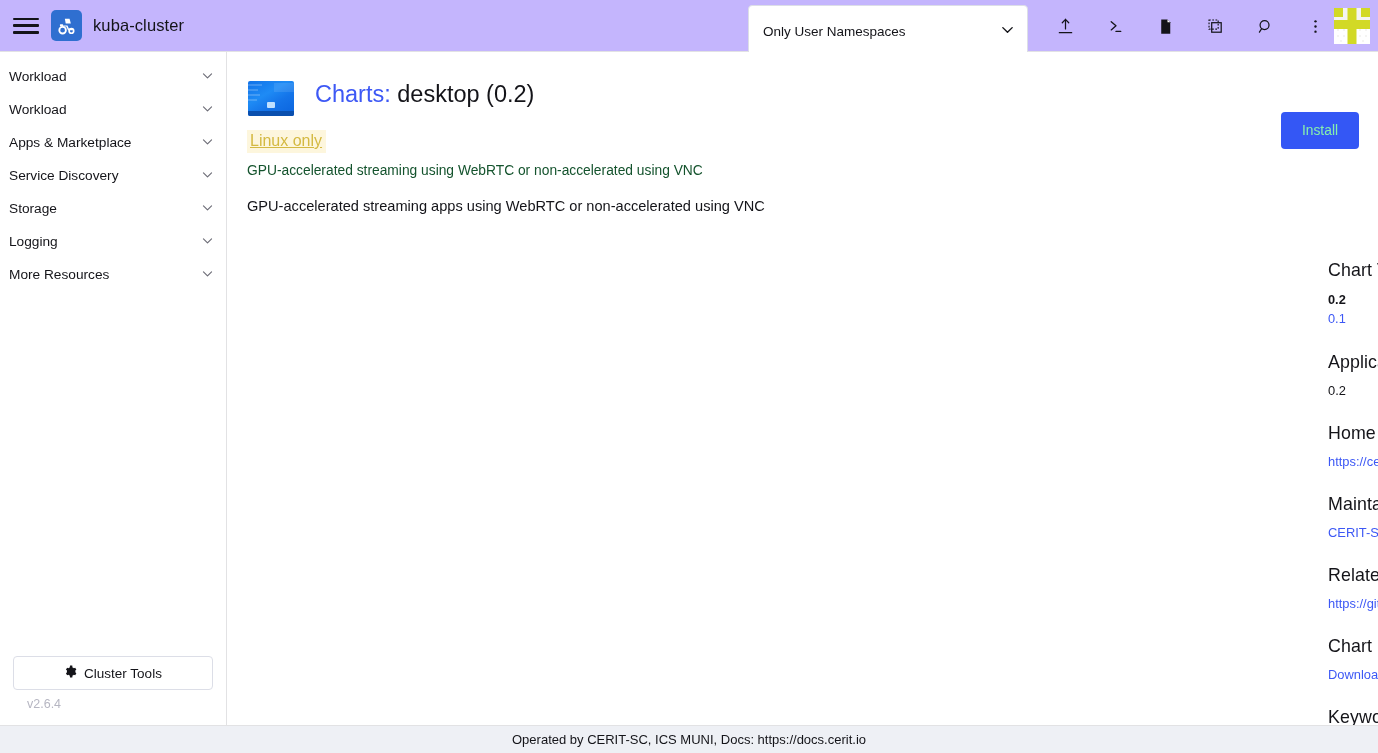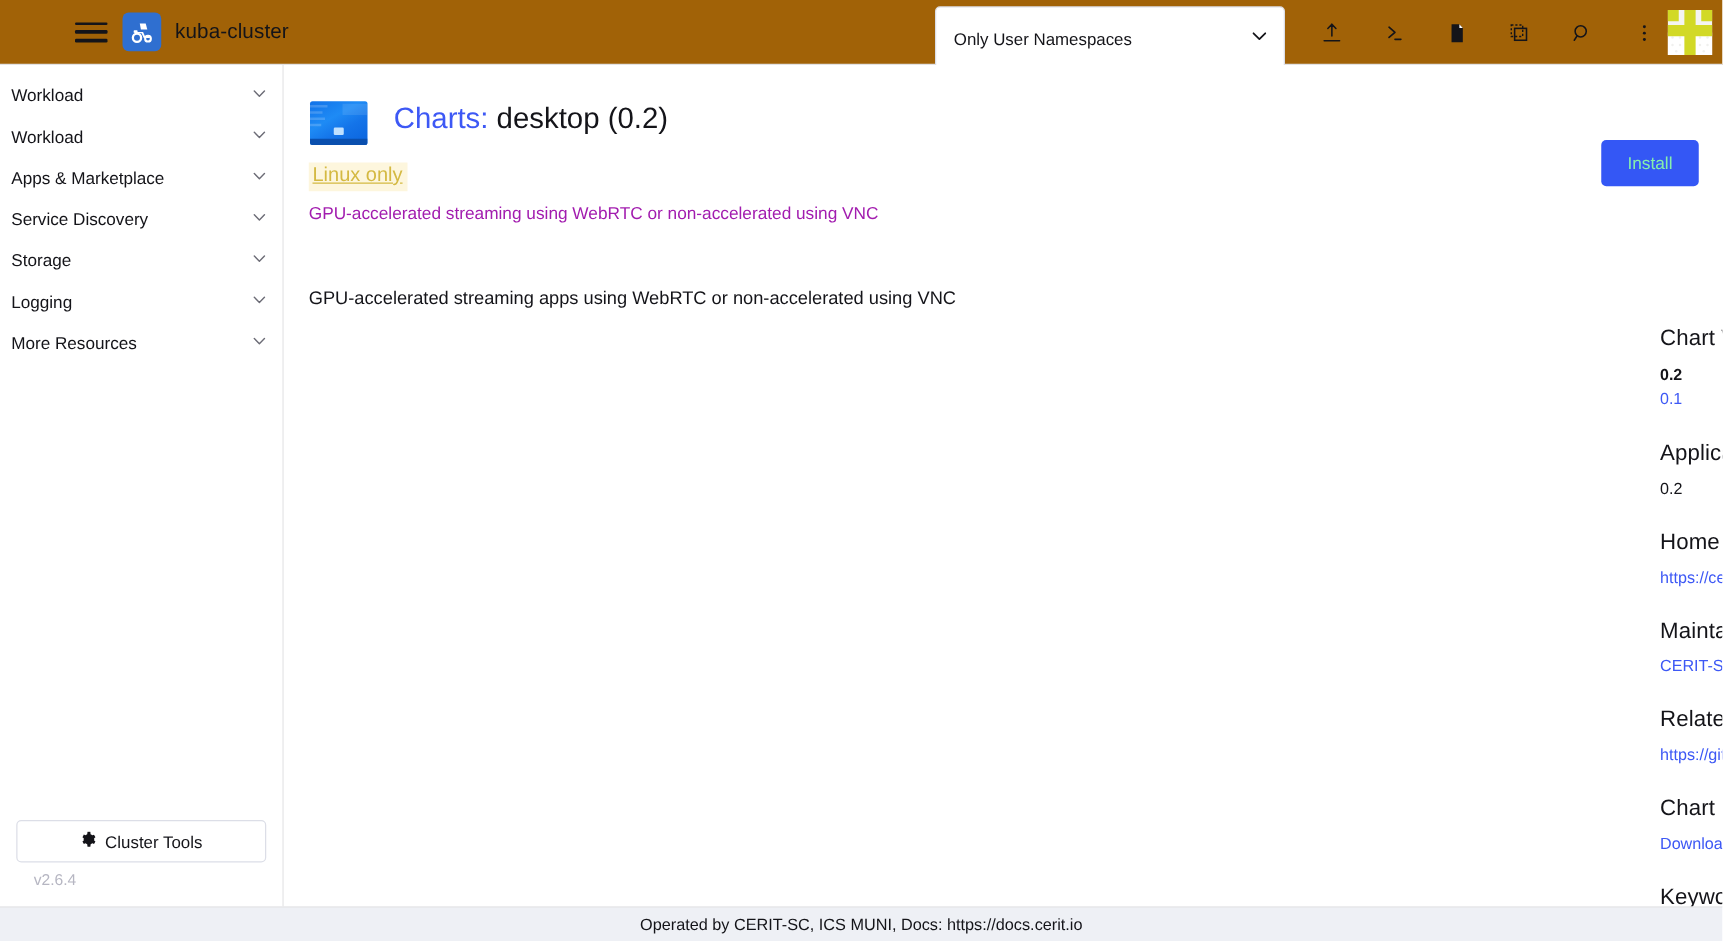--- a/index.html
+++ b/index.html
@@ -9,24 +9,23 @@
     background: #fff;
     color: #141419;
     overflow: hidden;
   }
   .app { width: 1378px; height: 753px; display: flex; flex-direction: column; position: relative; }
 
   
   .header {
     height: 52px; min-height: 52px;
     display: flex; align-items: center;
-    background: #a16207;
+    background: #c4b5fd;
     border-bottom: 1px solid #e2e2e4;
     position: relative;
-    padding-left: 47px;
   }
   .hamburger {
     width: 26px; height: 20px; margin-left: 13px; margin-right: 12px;
     display: flex; flex-direction: column; justify-content: space-between;
     padding: 2px 0; cursor: pointer;
   }
   .hamburger i { display: block; height: 2.5px; background: #141419; border-radius: 1px; width: 100%; }
 
   .cluster-logo {
     width: 31px; height: 31px; border-radius: 5px; background: #3d98d3;
@@ -105,22 +104,22 @@
     margin-left: 21px; font-size: 23.5px; font-weight: 400; line-height: 1.2;
     padding-top: 8px; color: #141419;
   }
   .chart-title .crumb { color: #3d58f5; cursor: pointer; }
 
   .badge-linux {
     display: inline-block; margin-top: 14px;
     background: #fdf6dd; color: #d4b942;
     font-size: 16px; padding: 2px 4px 3px 3px; line-height: 1.1; text-decoration: underline;
   }
-  .subtitle { margin-top: 10px; font-size: 13.8px; color: #a21caf; }
-  .readme { margin-top: 53px; font-size: 14.6px; color: #141419; }
+  .subtitle { margin-top: 10px; font-size: 13.8px; color: #14532d; }
+  .readme { margin-top: 20px; font-size: 14.6px; color: #141419; }
 
   .install-btn {
     position: absolute; right: 19px; top: 60px;
     width: 78px; height: 37px;
     background: #3457f5; border: none; border-radius: 4px;
     color: #86efac; font-size: 13.8px; font-family: "Liberation Sans", sans-serif;
     cursor: pointer; display: flex; align-items: center; justify-content: center;
   }
 
   

